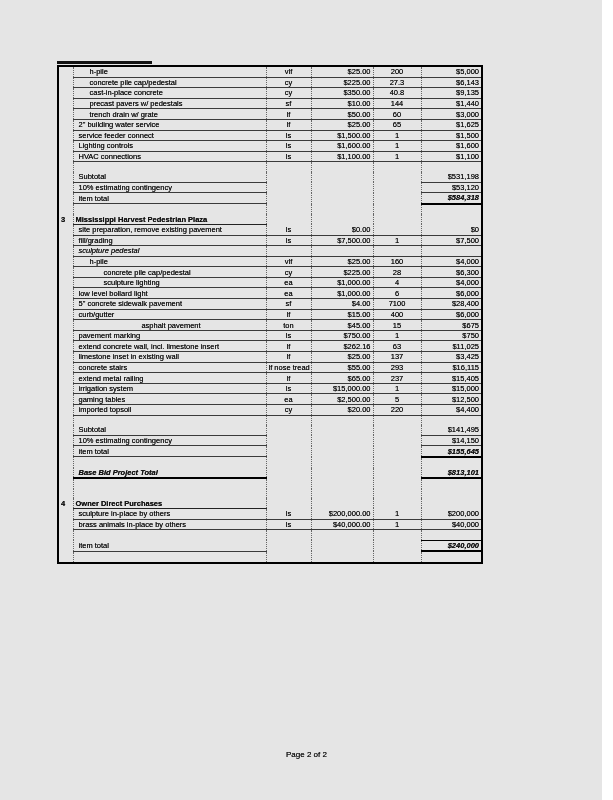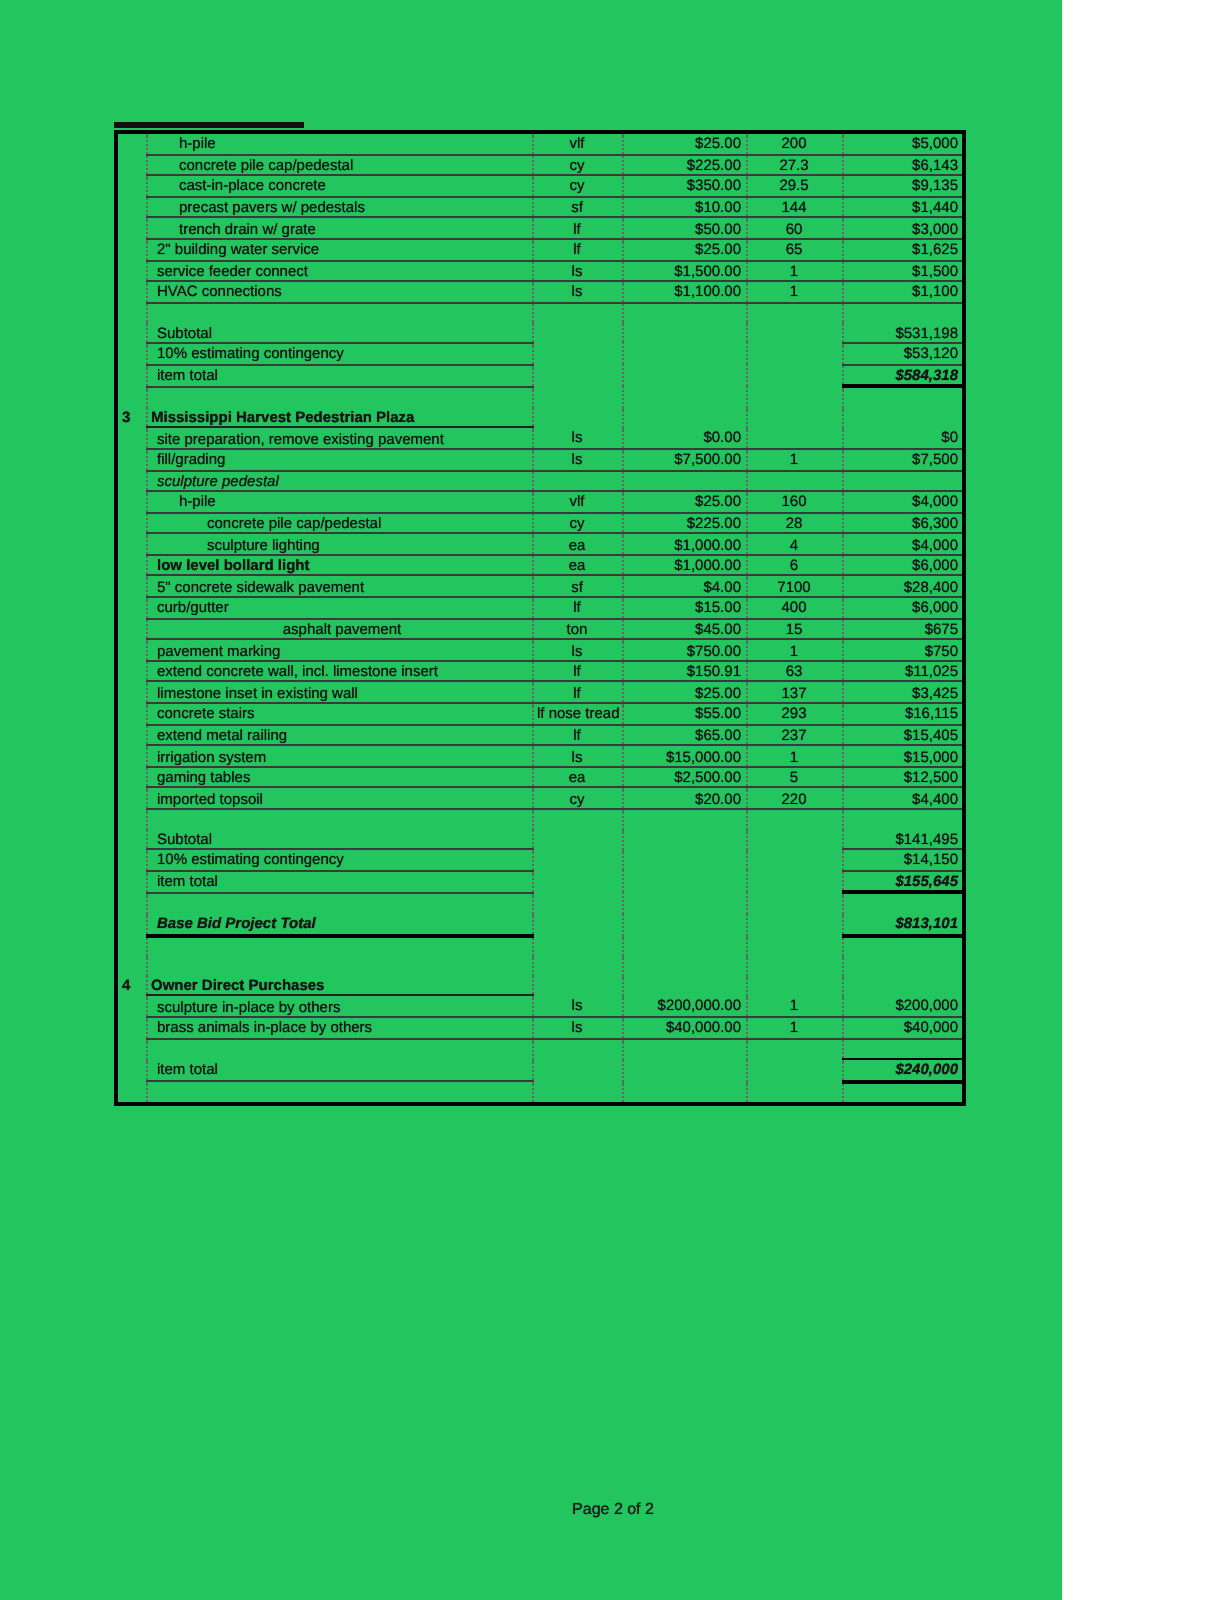--- a/index.html
+++ b/index.html
@@ -3,23 +3,23 @@
 <meta charset="utf-8">
 <style>
   html, body {
     margin: 0;
     padding: 0;
     background: #ffffff;
     font-family: "Liberation Sans", sans-serif;
   }
   .page {
     position: relative;
-    width: 531px;
+    width: 602px;
     height: 800px;
-    background: #22c55e;
+    background: #e5e5e5;
     overflow: hidden;
     color: #151515;
   }
   
   .artifact-line {
     position: absolute;
     left: 57px;
     top: 61px;
     width: 95px;
     height: 3px;
@@ -122,21 +122,21 @@
           <td class="c-unit">cy</td>
           <td class="c-cost">$225.00</td>
           <td class="c-qty">27.3</td>
           <td class="c-total">$6,143</td>
         </tr>
         <tr class="r-item">
           <td class="c-num"></td>
           <td class="c-desc" style="padding-left: 16px;">cast-in-place concrete</td>
           <td class="c-unit">cy</td>
           <td class="c-cost">$350.00</td>
-          <td class="c-qty">29.5</td>
+          <td class="c-qty">40.8</td>
           <td class="c-total">$9,135</td>
         </tr>
         <tr class="r-item">
           <td class="c-num"></td>
           <td class="c-desc" style="padding-left: 16px;">precast pavers w/ pedestals</td>
           <td class="c-unit">sf</td>
           <td class="c-cost">$10.00</td>
           <td class="c-qty">144</td>
           <td class="c-total">$1,440</td>
         </tr>
@@ -159,20 +159,28 @@
         <tr class="r-item">
           <td class="c-num"></td>
           <td class="c-desc" style="padding-left: 5px;">service feeder connect</td>
           <td class="c-unit">ls</td>
           <td class="c-cost">$1,500.00</td>
           <td class="c-qty">1</td>
           <td class="c-total">$1,500</td>
         </tr>
         <tr class="r-item">
           <td class="c-num"></td>
+          <td class="c-desc" style="padding-left: 5px;">Lighting controls</td>
+          <td class="c-unit">ls</td>
+          <td class="c-cost">$1,600.00</td>
+          <td class="c-qty">1</td>
+          <td class="c-total">$1,600</td>
+        </tr>
+        <tr class="r-item">
+          <td class="c-num"></td>
           <td class="c-desc" style="padding-left: 5px;">HVAC connections</td>
           <td class="c-unit">ls</td>
           <td class="c-cost">$1,100.00</td>
           <td class="c-qty">1</td>
           <td class="c-total">$1,100</td>
         </tr>
         <tr class="r-blank">
           <td class="c-num"></td>
           <td class="c-desc"></td>
           <td class="c-unit"></td>
@@ -263,21 +271,21 @@
         <tr class="r-item">
           <td class="c-num"></td>
           <td class="c-desc" style="padding-left: 30px;">sculpture lighting</td>
           <td class="c-unit">ea</td>
           <td class="c-cost">$1,000.00</td>
           <td class="c-qty">4</td>
           <td class="c-total">$4,000</td>
         </tr>
         <tr class="r-item">
           <td class="c-num"></td>
-          <td class="c-desc" style="padding-left: 5px; font-weight: bold;">low level bollard light</td>
+          <td class="c-desc" style="padding-left: 5px;">low level bollard light</td>
           <td class="c-unit">ea</td>
           <td class="c-cost">$1,000.00</td>
           <td class="c-qty">6</td>
           <td class="c-total">$6,000</td>
         </tr>
         <tr class="r-item">
           <td class="c-num"></td>
           <td class="c-desc" style="padding-left: 5px;">5" concrete sidewalk pavement</td>
           <td class="c-unit">sf</td>
           <td class="c-cost">$4.00</td>
@@ -305,21 +313,21 @@
           <td class="c-desc" style="padding-left: 5px;">pavement marking</td>
           <td class="c-unit">ls</td>
           <td class="c-cost">$750.00</td>
           <td class="c-qty">1</td>
           <td class="c-total">$750</td>
         </tr>
         <tr class="r-item">
           <td class="c-num"></td>
           <td class="c-desc" style="padding-left: 5px;">extend concrete wall, incl. limestone insert</td>
           <td class="c-unit">lf</td>
-          <td class="c-cost">$150.91</td>
+          <td class="c-cost">$262.16</td>
           <td class="c-qty">63</td>
           <td class="c-total">$11,025</td>
         </tr>
         <tr class="r-item">
           <td class="c-num"></td>
           <td class="c-desc" style="padding-left: 5px;">limestone inset in existing wall</td>
           <td class="c-unit">lf</td>
           <td class="c-cost">$25.00</td>
           <td class="c-qty">137</td>
           <td class="c-total">$3,425</td>

